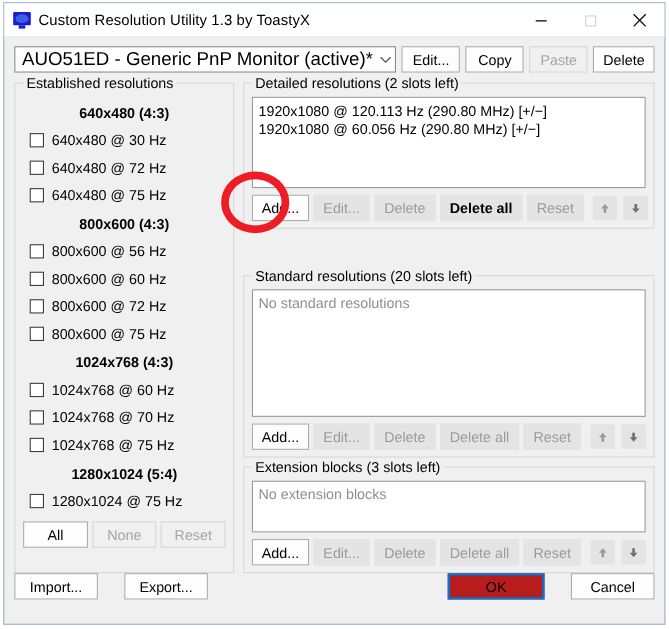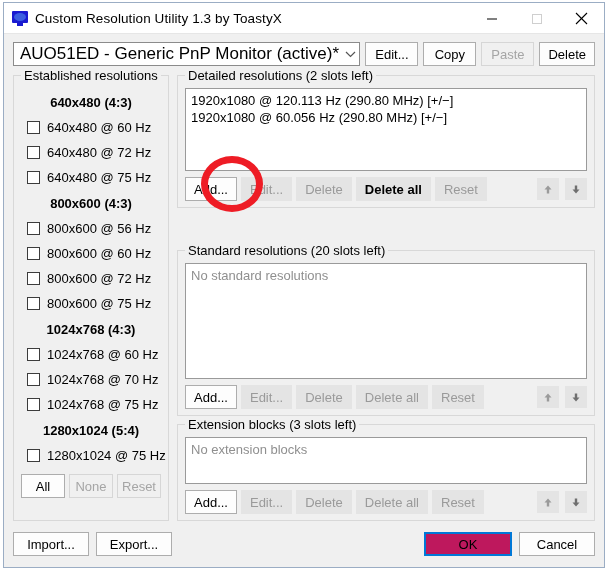--- a/index.html
+++ b/index.html
@@ -158,21 +158,21 @@
     top: -8px; left: 7px;
     background: #f0f0f0;
     padding: 0 3px;
     font-size: 13px;
     color: #000;
     white-space: nowrap;
   }
 
   
   #left-col {
-    width: 156px;
+    width: 200px;
     flex: 0 0 auto;
     display: flex;
     flex-direction: column;
   }
   #established {
     flex: 1 1 auto;
     padding: 13px 5px 5px 5px;
     display: flex;
     flex-direction: column;
     min-height: 0;
@@ -249,29 +249,28 @@
     display: flex; align-items: center; justify-content: center;
     flex: 0 0 auto;
   }
   .arrow-btn + .arrow-btn { margin-left: 2px; }
 
   
   #bottombar {
     flex: 0 0 auto;
     height: 46px;
     display: flex;
-    align-items: center;
     padding: 0 9px;
-    gap: 7px;
+    gap: 24px;
   }
   #bottombar .spacer { flex: 1 1 auto; }
   .btn.wide { min-width: 76px; }
   .btn.default {
     border: 2px solid #0078d7;
-    background: #be185d;
+    background: #b91c1c;
     min-width: 88px;
   }
 
   
   #annot-circle {
     position: absolute;
     left: 197px; top: 153px;
     width: 62px; height: 56px;
     border: 7px solid #ee1c25;
     border-radius: 50%;
@@ -329,21 +328,21 @@
   <div id="content">
 
     <div id="left-col">
       <div class="group" id="established">
         <span class="legend">Established resolutions</span>
 
         <div class="res-group">
           <div class="res-head">640x480 (4:3)</div>
           <div class="chk-row">
             <span class="chkbox"></span>
-            <span class="chk-label">640x480 @ 60 Hz</span>
+            <span class="chk-label">640x480 @ 30 Hz</span>
           </div>
           <div class="chk-row">
             <span class="chkbox"></span>
             <span class="chk-label">640x480 @ 72 Hz</span>
           </div>
           <div class="chk-row">
             <span class="chkbox"></span>
             <span class="chk-label">640x480 @ 75 Hz</span>
           </div>
         </div>

